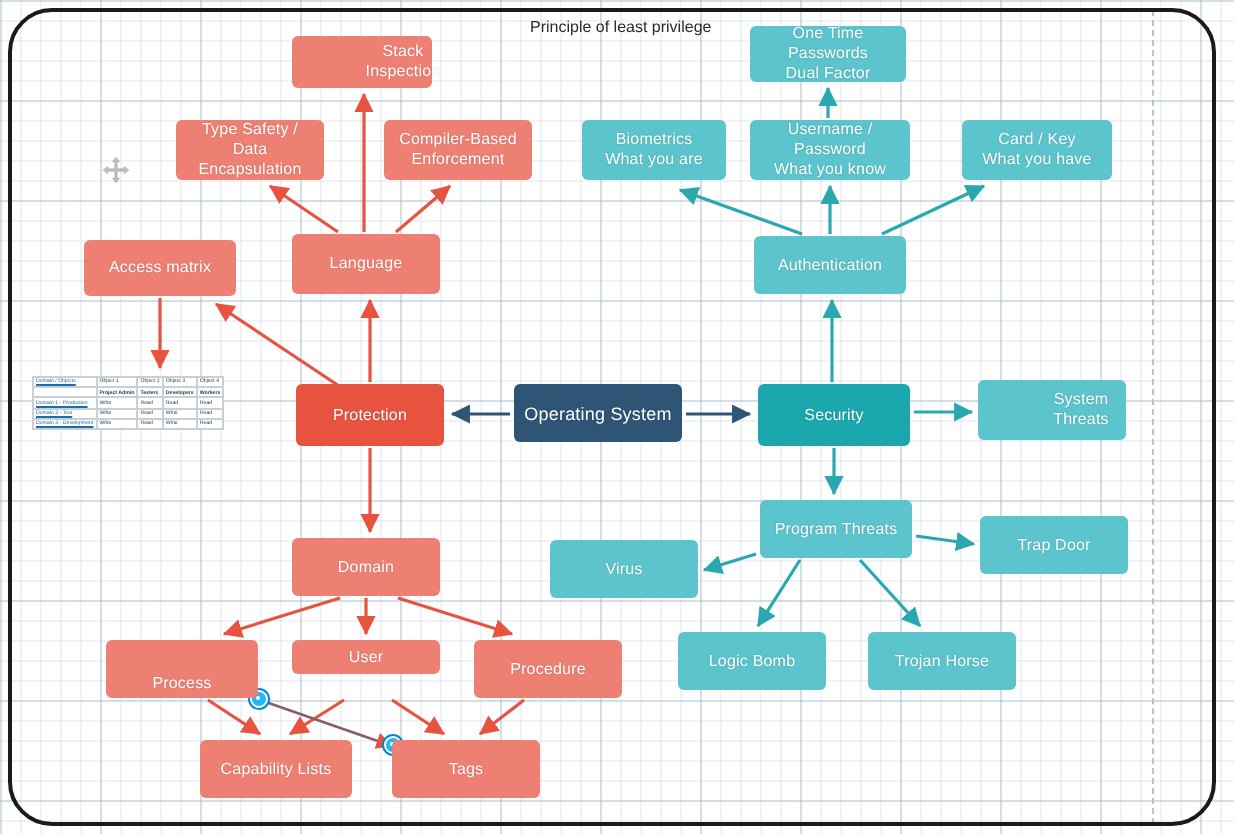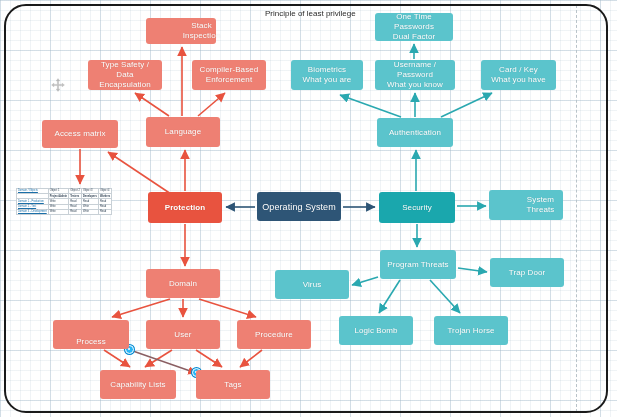--- a/index.html
+++ b/index.html
@@ -183,21 +183,21 @@
       <span style="white-space: pre-line;">Compiler-Based
 Enforcement</span>
     </div>
     <div class="node" style="left: 42px; top: 120px; width: 76px; height: 28px; background: rgb(238, 128, 115);">
       <span style="white-space: pre-line;">Access matrix</span>
     </div>
     <div class="node" style="left: 146px; top: 117px; width: 74px; height: 30px; background: rgb(238, 128, 115);">
       <span style="white-space: pre-line;">Language</span>
     </div>
     <div class="node" style="left: 148px; top: 192px; width: 74px; height: 31px; background: rgb(232, 83, 63);">
-      <span style="white-space: pre-line; font-weight: bold;">Protection</span>
+      <span style="white-space: pre-line;">Protection</span>
     </div>
     <div class="node bold" style="left: 257px; top: 192px; width: 84px; height: 29px; background: rgb(46, 85, 118);">
       <span style="white-space: pre-line;">Operating System</span>
     </div>
     <div class="node" style="left: 379px; top: 192px; width: 76px; height: 31px; background: rgb(26, 167, 173);">
       <span style="white-space: pre-line;">Security</span>
     </div>
     <div class="node" style="left: 489px; top: 190px; width: 74px; height: 30px; background: rgb(91, 196, 204); padding-left: 32px;">
       <span style="white-space: pre-line;">System Threats</span>
     </div>
@@ -234,21 +234,21 @@
     </div>
     <div class="node" style="left: 434px; top: 316px; width: 74px; height: 29px; background: rgb(91, 196, 204);">
       <span style="white-space: pre-line;">Trojan Horse</span>
     </div>
     <div class="node" style="left: 146px; top: 269px; width: 74px; height: 29px; background: rgb(238, 128, 115);">
       <span style="white-space: pre-line;">Domain</span>
     </div>
     <div class="node" style="left: 53px; top: 320px; width: 76px; height: 29px; background: rgb(238, 128, 115);">
       <span style="white-space: pre-line; margin-top: 14px;">Process</span>
     </div>
-    <div class="node" style="left: 146px; top: 320px; width: 74px; height: 29px; background: rgb(238, 128, 115);">
+    <div class="node" style="left: 146px; top: 320px; width: 74px; height: 17px; background: rgb(238, 128, 115);">
       <span style="white-space: pre-line;">User</span>
     </div>
     <div class="node" style="left: 237px; top: 320px; width: 74px; height: 29px; background: rgb(238, 128, 115);">
       <span style="white-space: pre-line;">Procedure</span>
     </div>
     <div class="node" style="left: 100px; top: 370px; width: 76px; height: 29px; background: rgb(238, 128, 115);">
       <span style="white-space: pre-line;">Capability Lists</span>
     </div>
     <div class="node" style="left: 196px; top: 370px; width: 74px; height: 29px; background: rgb(238, 128, 115);">
       <span style="white-space: pre-line;">Tags</span>

